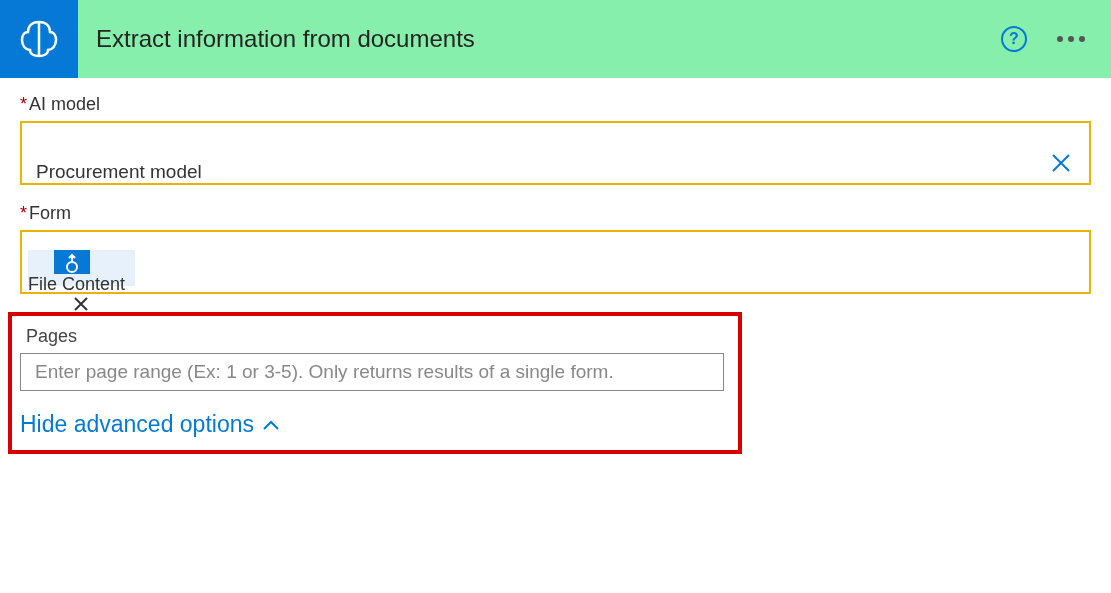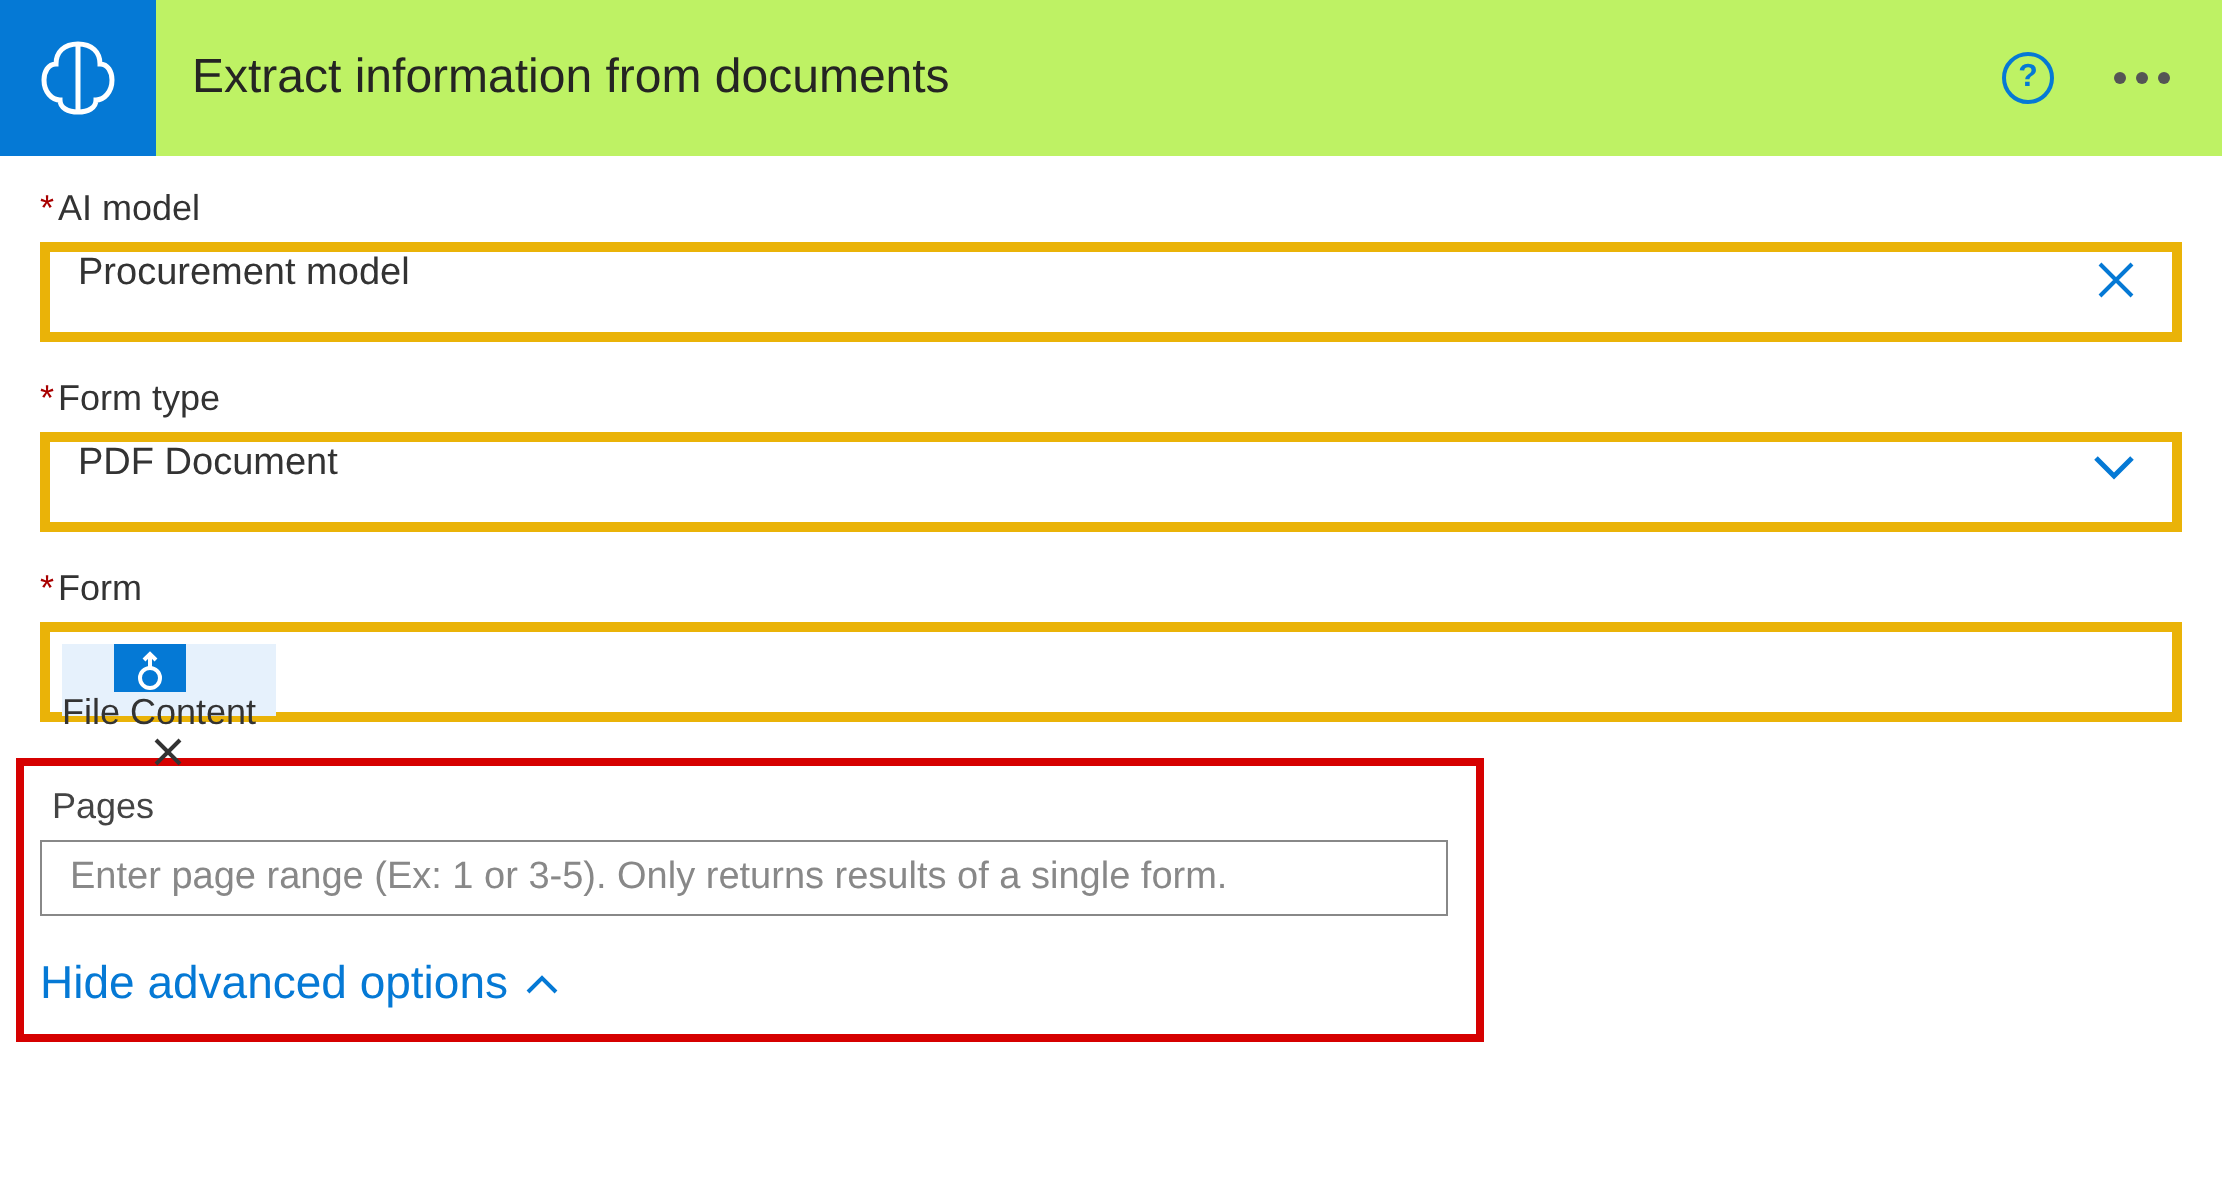--- a/index.html
+++ b/index.html
@@ -4,21 +4,21 @@
   <style>
     * { box-sizing: border-box; margin: 0; padding: 0; }
     body {
       font-family: "Segoe UI", Arial, sans-serif;
       background: #ffffff;
       width: 1111px;
       height: 593px;
       overflow: hidden;
     }
     .header {
-      background: #bef264;
+      background: #86efac;
       display: flex;
       align-items: center;
       height: 78px;
       padding: 0;
     }
     .header-icon-box {
       width: 78px;
       height: 78px;
       background: #0579d5;
       display: flex;
@@ -72,24 +72,24 @@
       font-size: 18px;
       color: #333;
       margin-bottom: 6px;
     }
     .field-label .req {
       color: #a80000;
       margin-right: 2px;
     }
     .field-input {
       width: 100%;
-      border: 5px solid #eab308;
-      height: 50px;
-      display: flex;
-      align-items: flex-start;
+      border: 2px solid #eab308;
+      height: 64px;
+      display: flex;
+      align-items: flex-end;
       padding: 0 14px;
       font-size: 19px;
       color: #333;
       position: relative;
     }
     .field-input .value {
       flex: 1;
     }
     .clear-icon {
       color: #0579d5;
@@ -200,31 +200,20 @@
     <div class="field-input">
       <span class="value">Procurement model</span>
       <span class="clear-icon">
         <svg width="20" height="20" viewBox="0 0 20 20">
             <path d="M2 2 L18 18 M18 2 L2 18" stroke="#0579d5" stroke-width="2" fill="none"></path>
           </svg>
       </span>
     </div>
   </div>
 
-  <div class="field-group">
-    <div class="field-label"><span class="req">*</span><span>Form type</span></div>
-    <div class="field-input">
-      <span class="value">PDF Document</span>
-      <span class="chevron-icon">
-        <svg width="22" height="14" viewBox="0 0 22 14">
-            <path d="M2 2 L11 11 L20 2" stroke="#0579d5" stroke-width="2.5" fill="none"></path>
-          </svg>
-      </span>
-    </div>
-  </div>
 
   <div class="field-group">
     <div class="field-label"><span class="req">*</span><span>Form</span></div>
     <div class="field-input" style="padding:6px;">
       <div class="token-wrap">
         <div class="token">
           <div class="token-icon">
             <svg width="22" height="24" viewBox="0 0 22 24" fill="none" stroke="#fff" stroke-width="2">
               <circle cx="11" cy="17" r="5"></circle>
               <path d="M11 12 L11 6 M8 8 L11 5 L14 8"></path>

